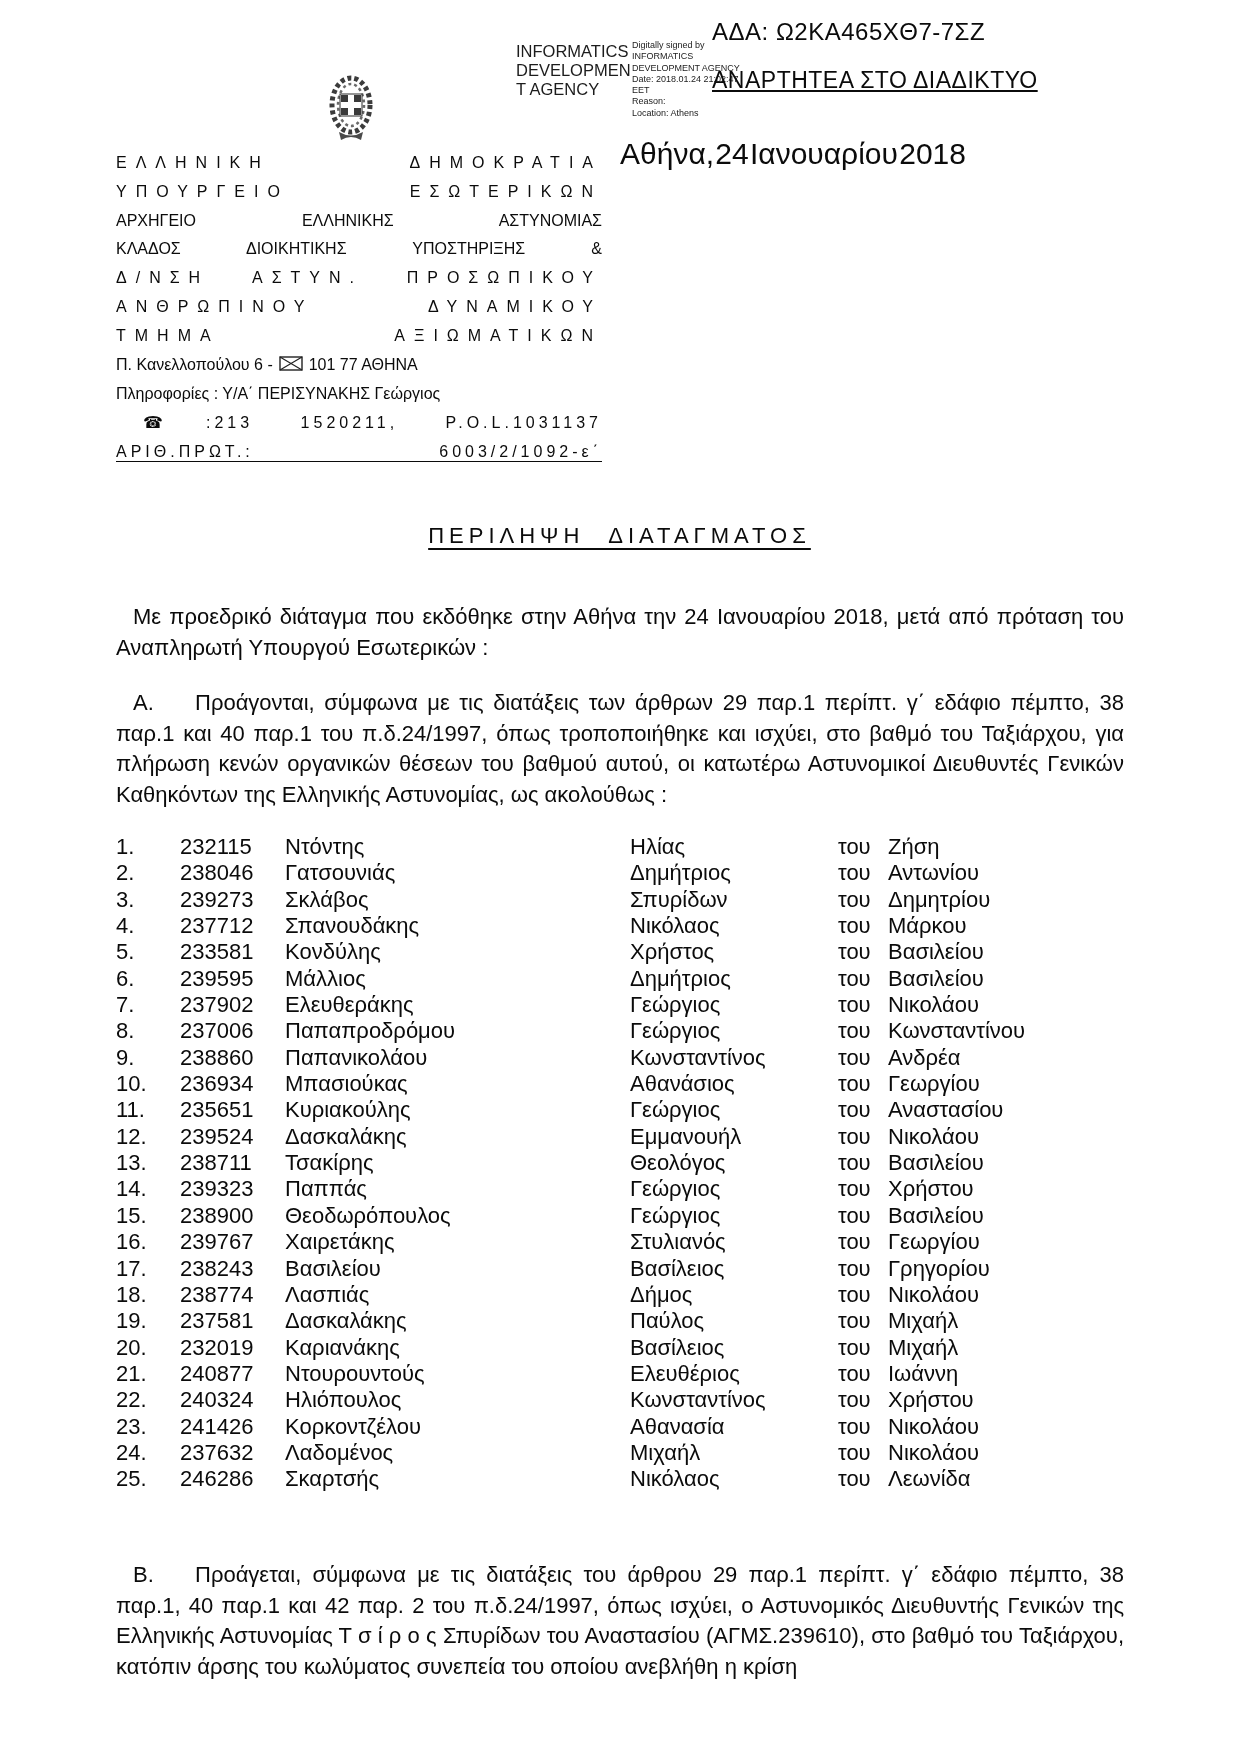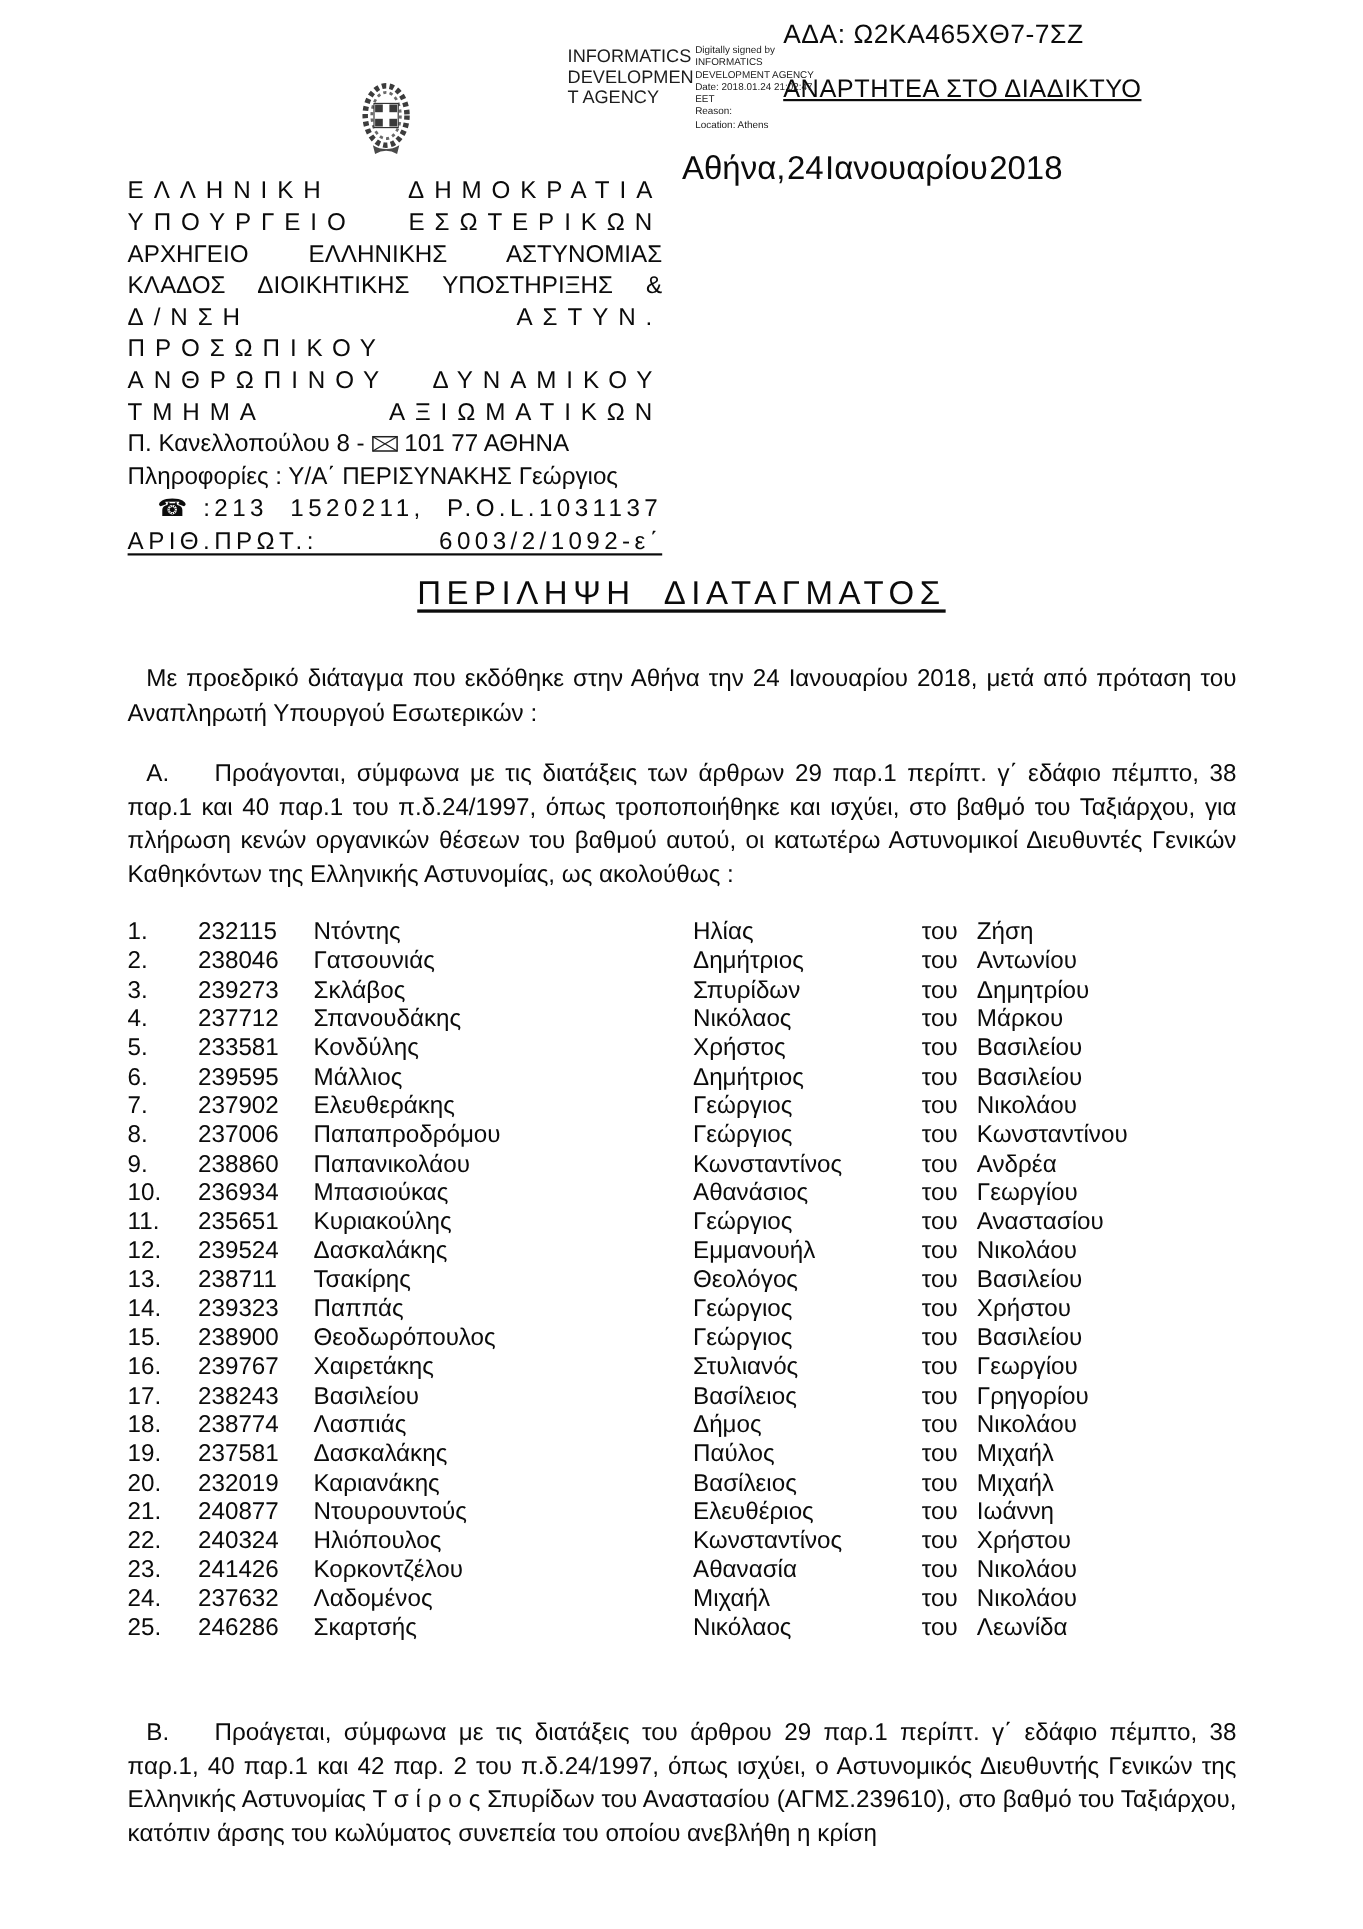--- a/index.html
+++ b/index.html
@@ -19,35 +19,35 @@
   .anartitea{left:712px;top:67px;font-size:23px;letter-spacing:.5px;text-decoration:underline;white-space:nowrap;z-index:3;}
 
   
   .sig-big{left:516px;top:42px;width:118px;font-size:16.5px;line-height:19px;color:#1c1c1c;}
   .sig-small{left:632px;top:40px;width:125px;font-size:9px;line-height:11.3px;color:#222;}
 
   
   .emblem{left:328px;top:74px;width:46px;height:70px;}
 
   
-  .letterhead{left:116px;top:159px;width:486px;font-size:22px;}
+  .letterhead{left:116px;top:149px;width:486px;font-size:16px;}
   .lh-line{line-height:28.8px;white-space:nowrap;}
   .jl{text-align:justify;text-align-last:justify;white-space:normal;}
   .sp{letter-spacing:9px;text-align:justify;text-align-last:justify;white-space:normal;}
   .num-sp{letter-spacing:4px;text-align:justify;text-align-last:justify;white-space:normal;margin-left:27px;}
   .prot{letter-spacing:4px;text-align:justify;text-align-last:justify;white-space:normal;
         text-decoration:underline;text-underline-offset:4px;}
   .env-icon{display:inline-block;vertical-align:-1px;margin:0 6px;}
   .ph-icon{font-family:"DejaVu Sans",sans-serif;}
 
   
   .dateline{left:620px;top:137px;width:346px;display:flex;justify-content:space-between;font-size:30px;}
 
   
-  .doc-title{left:0;top:523px;width:1239px;text-align:center;font-size:30px;
+  .doc-title{left:0;top:523px;width:1239px;text-align:center;font-size:22px;
              letter-spacing:5px;word-spacing:14px;}
   .doc-title span{text-decoration:underline;text-underline-offset:5px;}
 
   
   .para{left:116px;width:1008px;font-size:22px;line-height:30.6px;
         text-align:justify;text-indent:17px;}
   .intro{top:602px;}
   .sec-a{top:688px;}
   .sec-b{top:1560px;}
   .para-label{display:inline-block;width:62px;text-indent:0;}
@@ -102,21 +102,21 @@
 
   <div class="abs letterhead">
     <div class="lh-line sp">ΕΛΛΗΝΙΚΗ ΔΗΜΟΚΡΑΤΙΑ</div>
     <div class="lh-line sp">ΥΠΟΥΡΓΕΙΟ ΕΣΩΤΕΡΙΚΩΝ</div>
     <div class="lh-line jl">ΑΡΧΗΓΕΙΟ ΕΛΛΗΝΙΚΗΣ ΑΣΤΥΝΟΜΙΑΣ</div>
     <div class="lh-line jl">ΚΛΑΔΟΣ ΔΙΟΙΚΗΤΙΚΗΣ ΥΠΟΣΤΗΡΙΞΗΣ &amp;</div>
     <div class="lh-line sp">Δ/ΝΣΗ ΑΣΤΥΝ. ΠΡΟΣΩΠΙΚΟΥ</div>
     <div class="lh-line sp">ΑΝΘΡΩΠΙΝΟΥ ΔΥΝΑΜΙΚΟΥ</div>
     <div class="lh-line sp">ΤΜΗΜΑ ΑΞΙΩΜΑΤΙΚΩΝ</div>
     <div class="lh-line">
-      <span>Π. Κανελλοπούλου 8 -</span><span class="env-icon"><svg width="24" height="15" viewBox="0 0 24 15">
+      <span>Π. Κανελλοπούλου 6 -</span><span class="env-icon"><svg width="24" height="15" viewBox="0 0 24 15">
             <rect x="1" y="1" width="22" height="13" fill="none" stroke="#222" stroke-width="1.4"></rect>
             <path d="M1 1 L23 14 M23 1 L1 14" stroke="#222" stroke-width="1.2" fill="none"></path>
           </svg></span><span>101 77 ΑΘΗΝΑ</span>
     </div>
     <div class="lh-line">Πληροφορίες : Υ/Α΄ ΠΕΡΙΣΥΝΑΚΗΣ Γεώργιος</div>
     <div class="lh-line num-sp">
       <span class="ph-icon">☎</span><span>:213 1520211, P.O.L.1031137</span>
     </div>
     <div class="lh-line prot">ΑΡΙΘ.ΠΡΩΤ.: 6003/2/1092-ε΄</div>
   </div>

